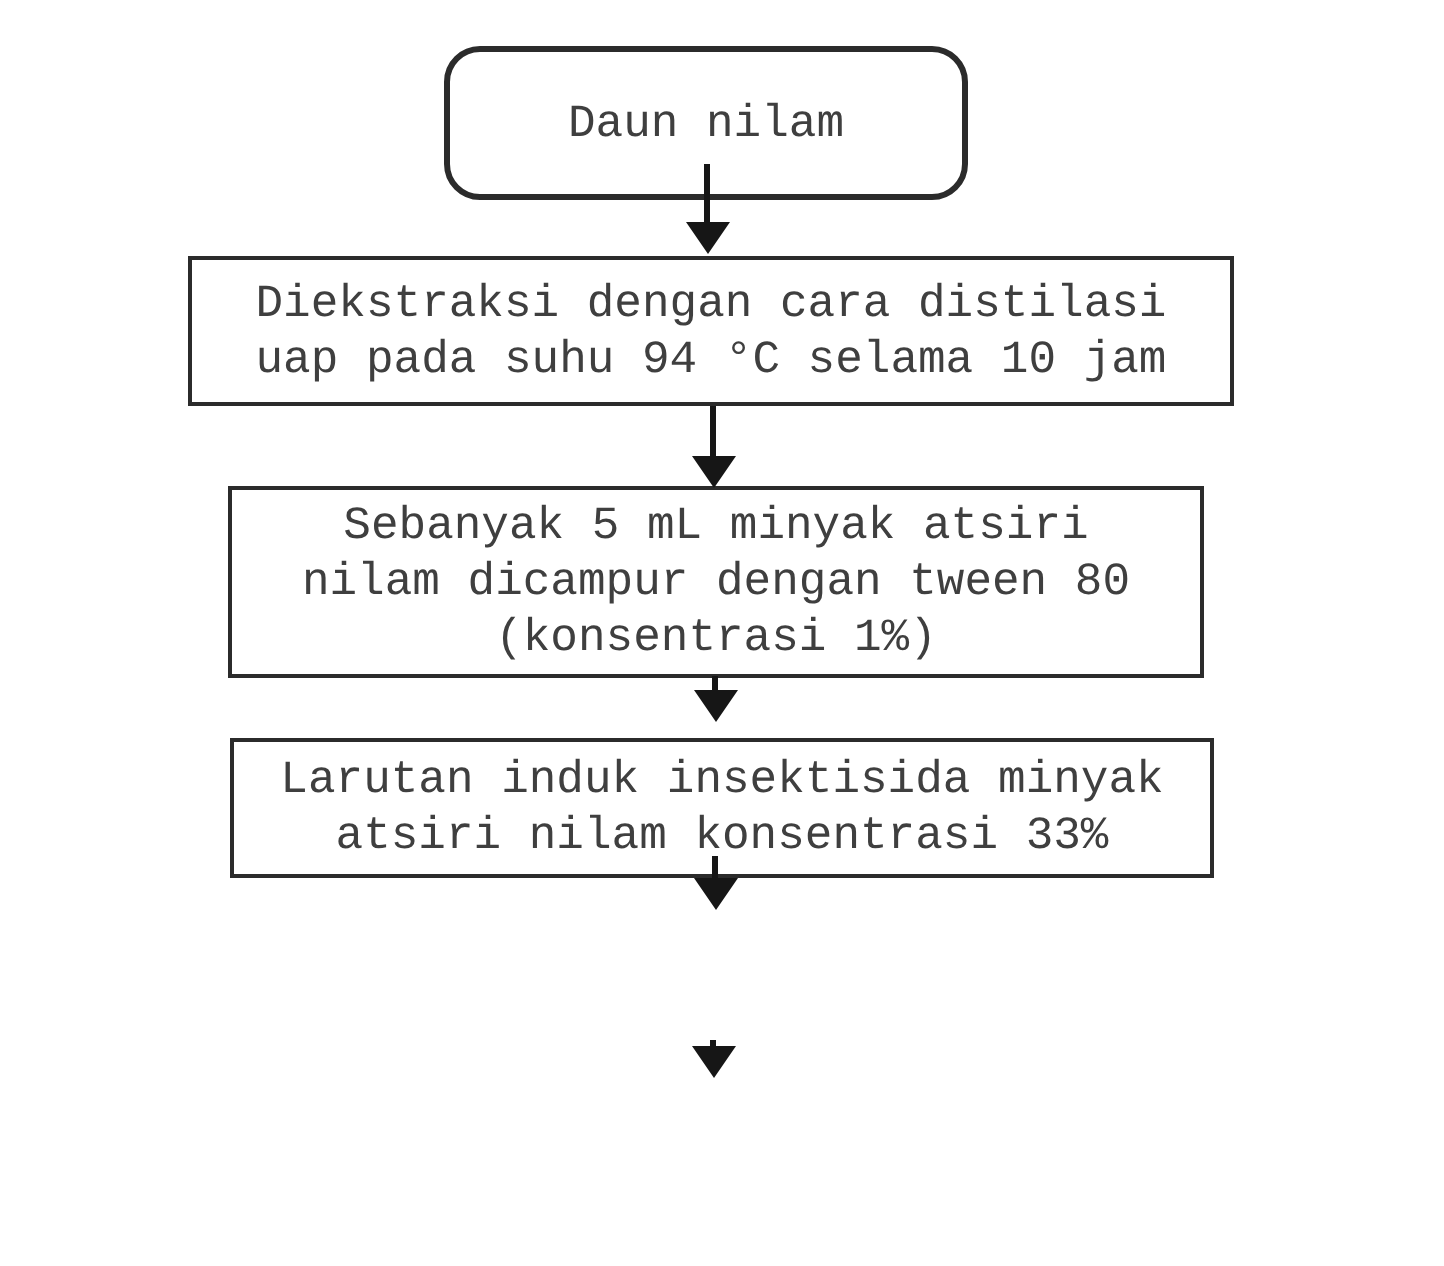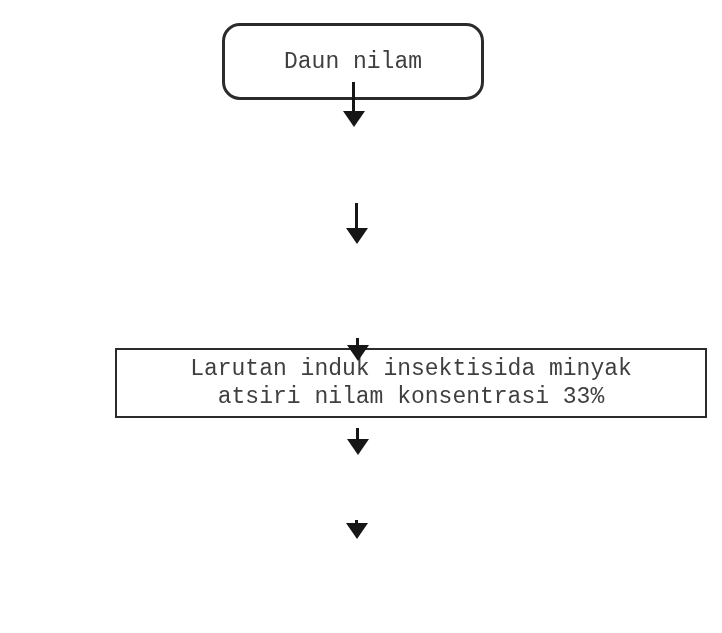--- a/index.html
+++ b/index.html
@@ -33,21 +33,21 @@
     z-index: 1;
     white-space: pre;
   }
   .node.rounded {
     border-width: 3px;
     border-radius: 18px;
   }
   #node-1 { left: 222px; top: 23px;  width: 262px; height: 77px; }
   #node-2 { left: 94px;  top: 128px; width: 523px; height: 75px; }
   #node-3 { left: 114px; top: 243px; width: 488px; height: 96px; }
-  #node-4 { left: 115px; top: 348px; width: 592px; height: 70px; }
+  #node-4 { left: 115px; top: 369px; width: 492px; height: 70px; }
   #node-5 { left: 162px; top: 450px; width: 393px; height: 70px; }
   #node-6 { left: 217px; top: 536px; width: 281px; height: 80px; }
 
   .arrow-line {
     position: absolute;
     width: 3px;
     background: var(--arrow-color);
     z-index: 2;
   }
   .arrow-head {
@@ -75,24 +75,33 @@
 
 <div class="canvas">
 
   <div class="node rounded" id="node-1">
     <div>Daun nilam</div>
   </div>
 
   <div class="arrow-line" id="arrow-line-1"></div>
   <div class="arrow-head" id="arrow-head-1"></div>
 
+  <div class="node" id="node-2">
+    <div>Diekstraksi dengan cara distilasi</div>
+    <div>uap pada suhu 94 °C selama 10 jam</div>
+  </div>
 
   <div class="arrow-line" id="arrow-line-2"></div>
   <div class="arrow-head" id="arrow-head-2"></div>
 
+  <div class="node" id="node-3">
+    <div>Sebanyak 5 mL minyak atsiri</div>
+    <div>nilam dicampur dengan tween 80</div>
+    <div>(konsentrasi 1%)</div>
+  </div>
 
   <div class="arrow-line" id="arrow-line-3"></div>
   <div class="arrow-head" id="arrow-head-3"></div>
 
   <div class="node" id="node-4">
     <div>Larutan induk insektisida minyak</div>
     <div>atsiri nilam konsentrasi 33%</div>
   </div>
 
   <div class="arrow-line" id="arrow-line-4"></div>

